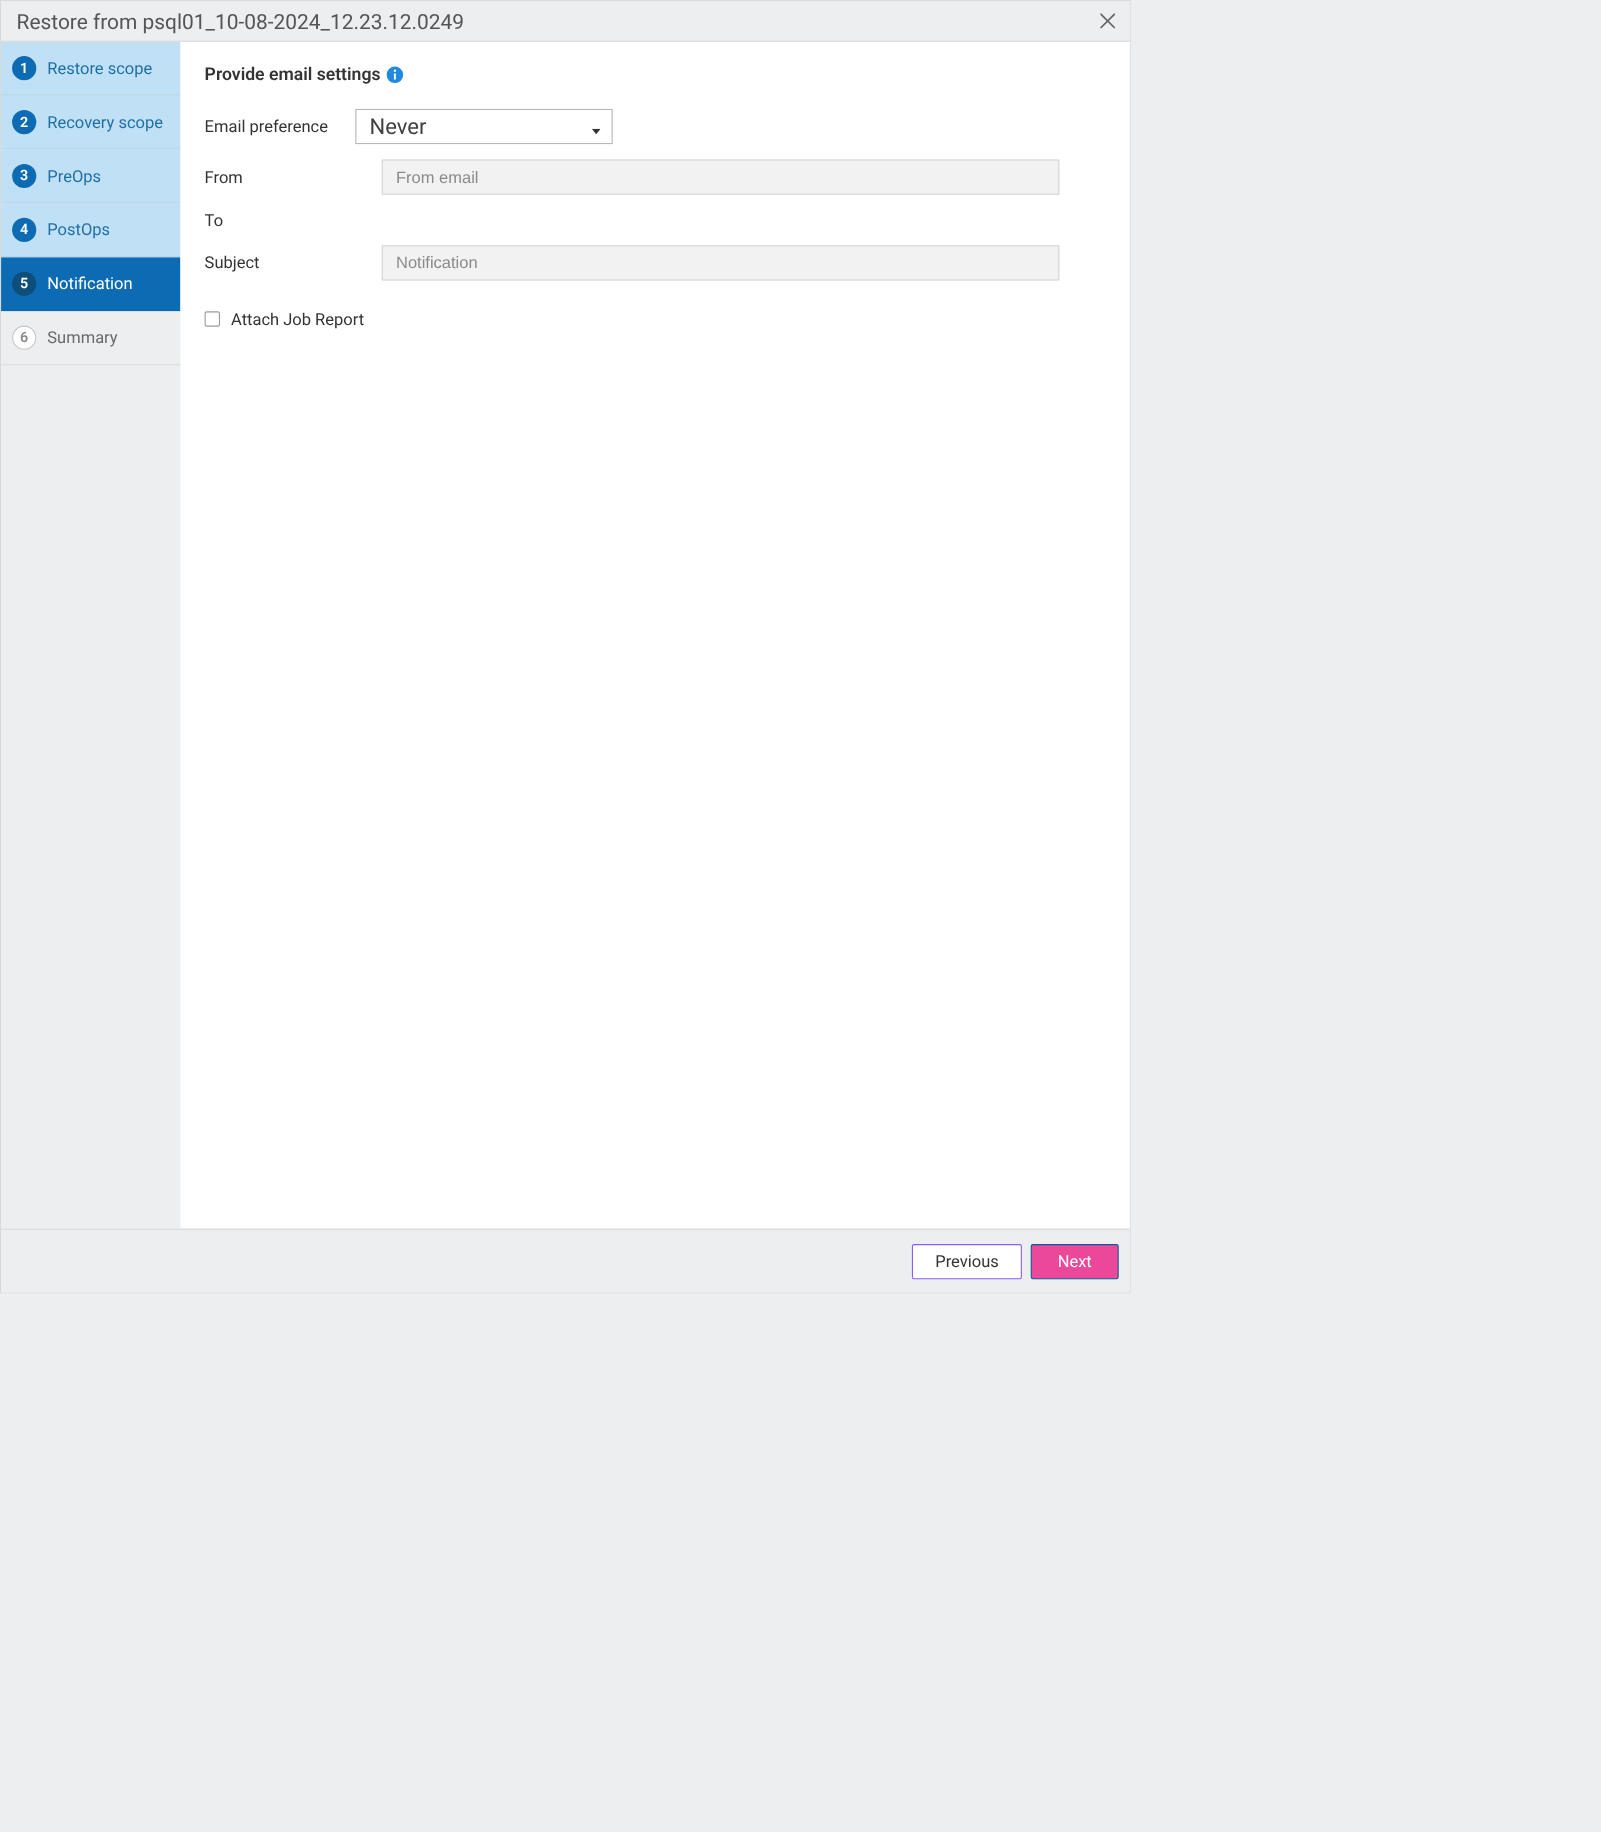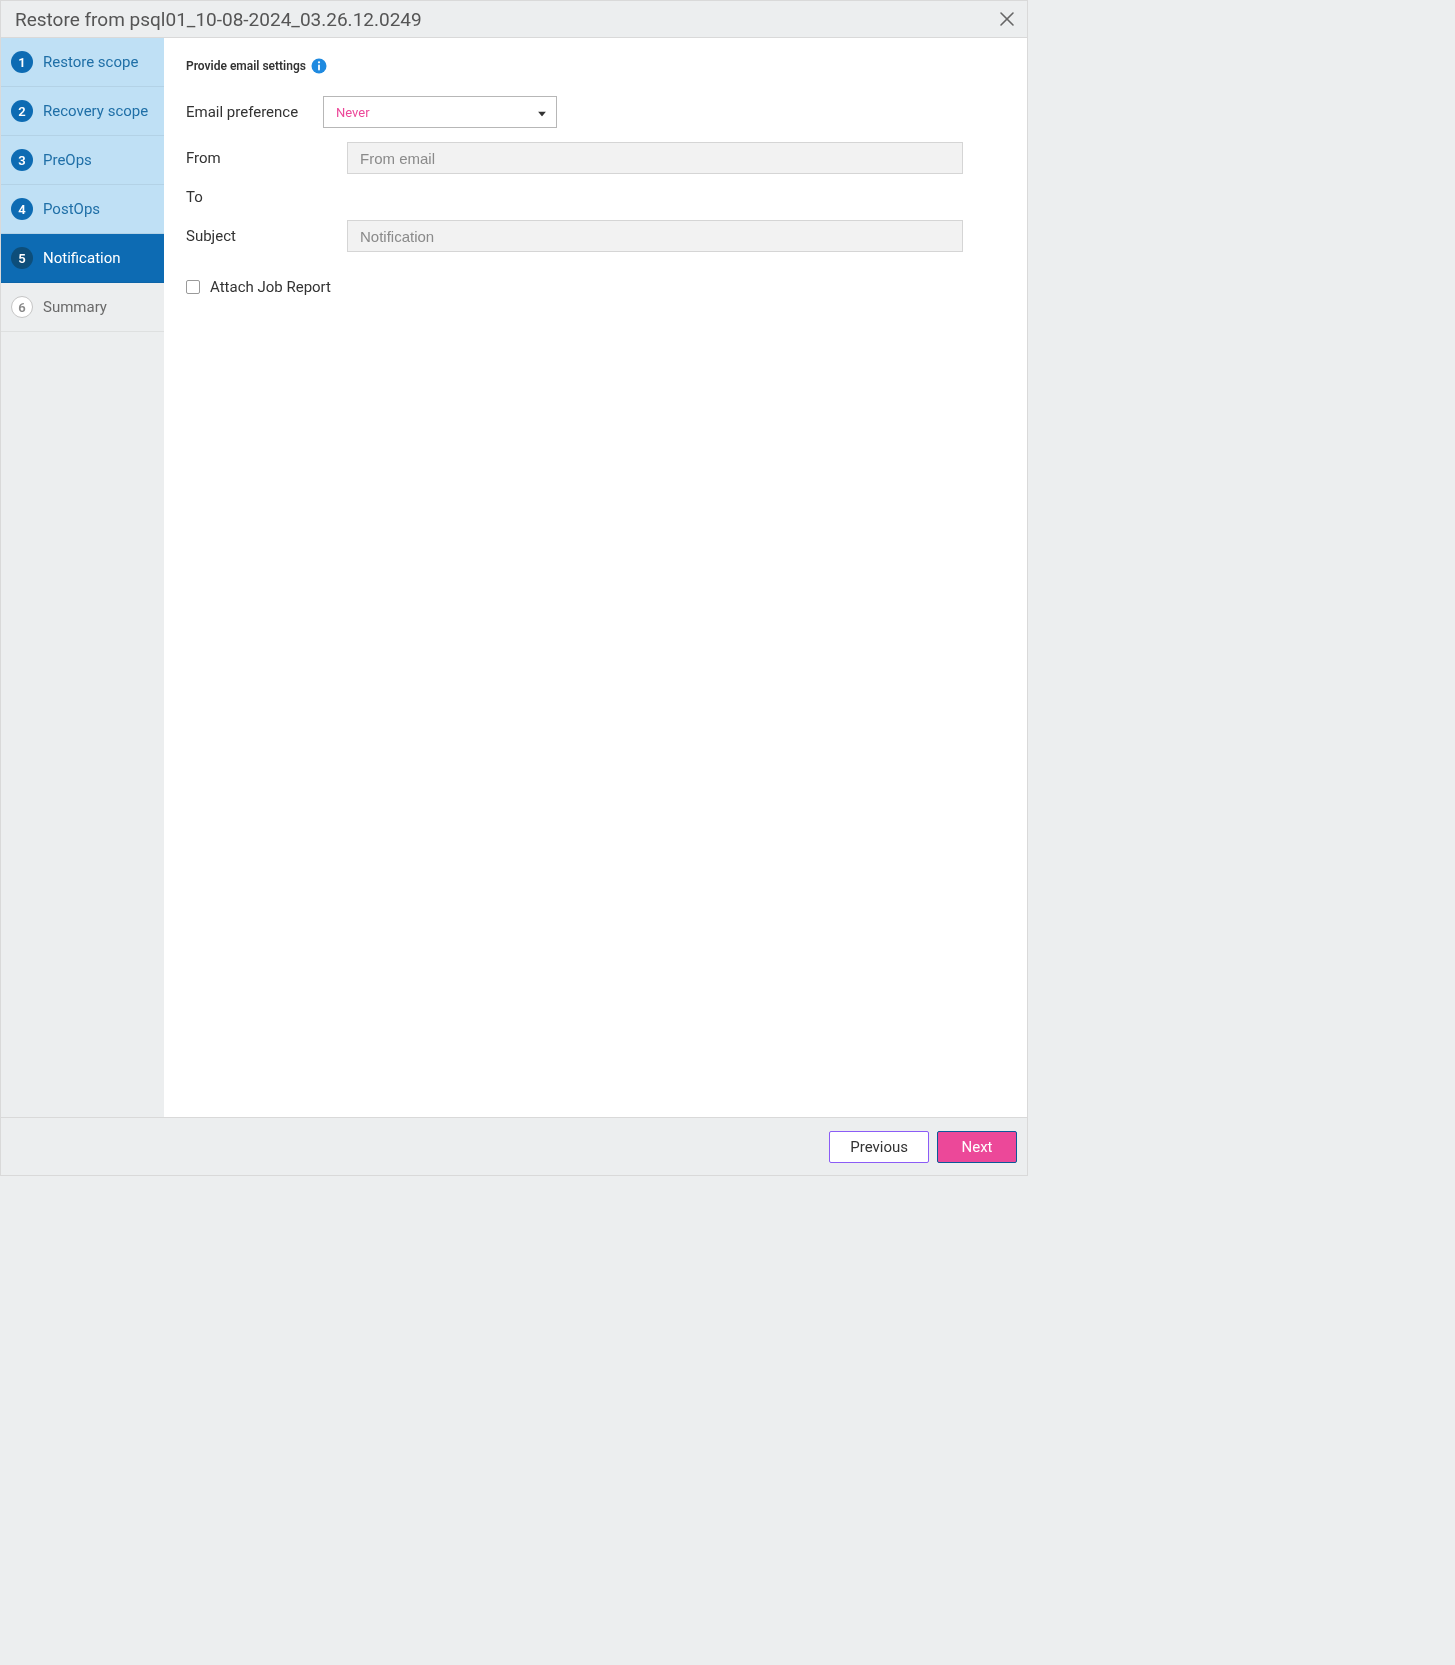--- a/index.html
+++ b/index.html
@@ -115,21 +115,21 @@
   .content {
     flex: 1;
     background: #fff;
     padding: 20px 22px;
     overflow: auto;
   }
   .section-title {
     display: flex;
     align-items: center;
     gap: 5px;
-    font-size: 12px;
+    font-size: 16px;
     font-weight: 600;
     color: #333;
     margin-bottom: 22px;
   }
   .info-icon {
     width: 16px; height: 16px;
     cursor: pointer;
   }
 
   .form-row {
@@ -148,22 +148,22 @@
 
   .select-box {
     position: relative;
     width: 234px;
     height: 32px;
     border: 1px solid #b7b7b7;
     background: #fff;
     display: flex;
     align-items: center;
     padding: 0 28px 0 12px;
-    font-size: 13px;
-    color: #ec4899;
+    font-size: 20px;
+    color: #404040;
     cursor: pointer;
   }
   .select-caret {
     position: absolute;
     right: 10px; top: 50%;
     transform: translateY(-50%);
   }
 
   .text-input {
     width: 100%;
@@ -225,21 +225,21 @@
     border: 1px solid #0a5a99;
     min-width: 80px;
   }
 </style>
 </head>
 <body>
 
 <div class="window">
 
   <div class="titlebar">
-    <span class="titlebar-title">Restore from psql01_10-08-2024_03.26.12.0249</span>
+    <span class="titlebar-title">Restore from psql01_10-08-2024_12.23.12.0249</span>
     <div class="titlebar-close">
       <svg viewBox="0 0 16 16" fill="none" stroke="#666" stroke-width="1.6" stroke-linecap="round">
         <line x1="2" y1="2" x2="14" y2="14"></line>
         <line x1="14" y1="2" x2="2" y2="14"></line>
       </svg>
     </div>
   </div>
 
   <div class="body">
 

